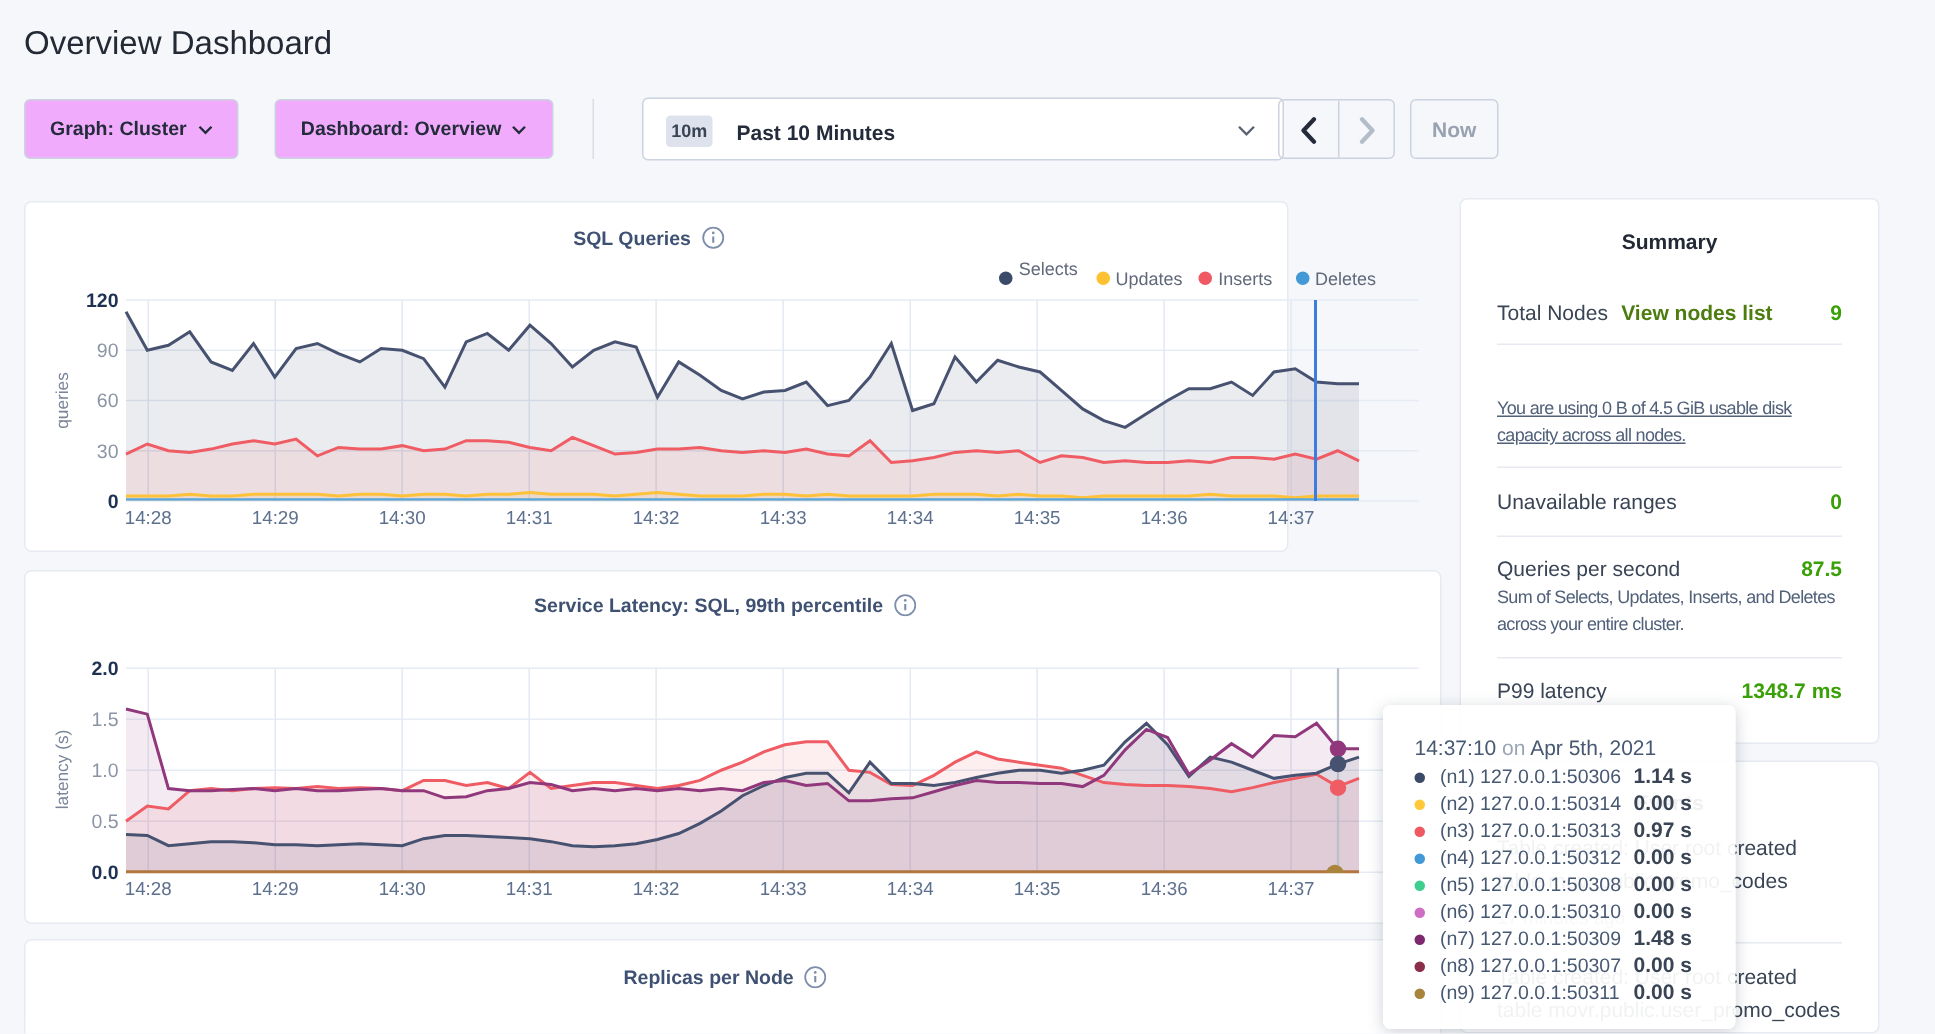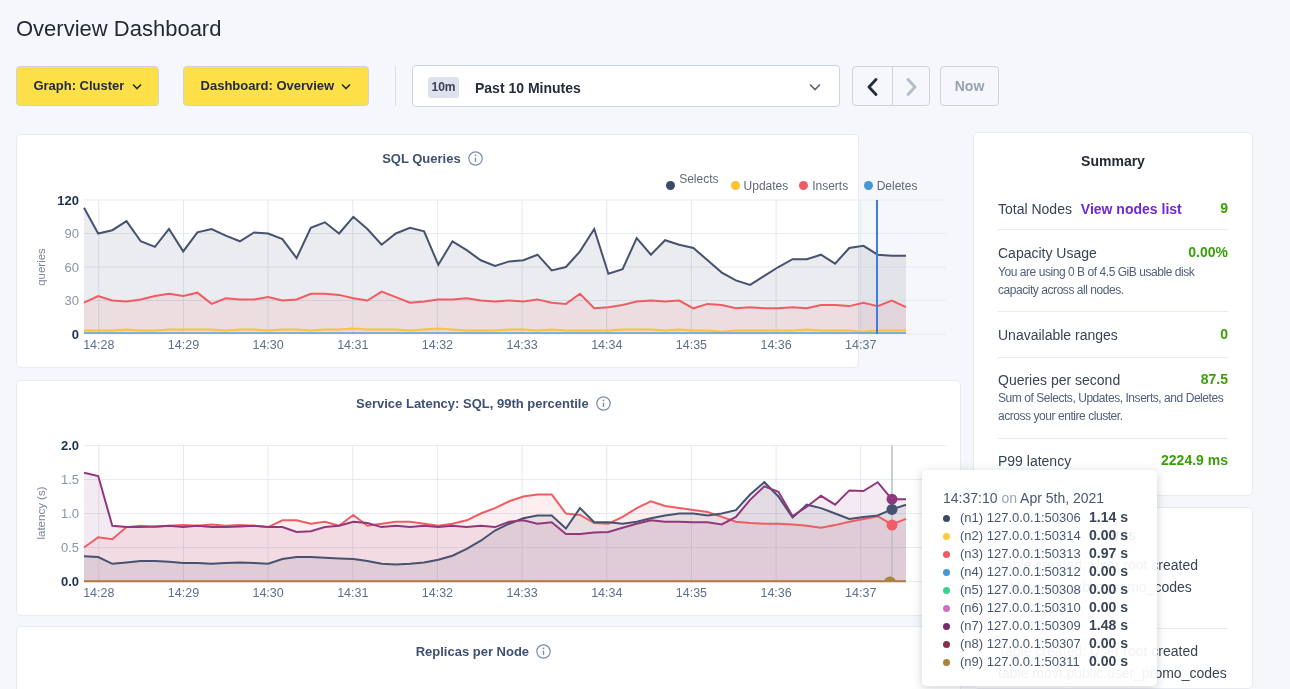--- a/index.html
+++ b/index.html
@@ -1,37 +1,37 @@
 <!DOCTYPE html>
 <html><head><meta charset="utf-8"><style>
 * { margin:0; padding:0; box-sizing:border-box; }
 html,body { width:1290px; height:689px; overflow:hidden; }
 body { background:#f5f7fa; font-family:"Liberation Sans",sans-serif; position:relative; }
 .card { position:absolute; background:#fff; border:1px solid #e7eaf1; border-radius:5px; }
 h1 { position:absolute; left:16px; top:16px; font-size:22px; font-weight:400; color:#242a35; }
-.btn { position:absolute; top:66px; height:40px; background:#fde047; border:1px solid #ccd3e0;
+.btn { position:absolute; top:66px; height:40px; background:#f0abfc; border:1px solid #ccd3e0;
   border-radius:4px; font-size:13px; font-weight:bold; color:#242b3a; line-height:38px; text-align:center; }
 .sep { position:absolute; left:395px; top:66px; height:40px; width:1px; background:#d9dde5; }
-.tsel { position:absolute; left:412px; top:65px; width:428px; height:42px; background:#fff;
+.tsel { position:absolute; left:428px; top:65px; width:428px; height:42px; background:#fff;
   border:1px solid #ccd3e0; border-radius:4px; }
 .badge { position:absolute; left:15px; top:11px; width:31px; height:21px; background:#dde2ec;
   border-radius:3px; font-size:12px; font-weight:bold; color:#394455; text-align:center; line-height:21px; }
 .tsel .lbl { position:absolute; left:62px; top:2px; line-height:40px; font-size:14px; font-weight:bold; color:#242b3a; }
 .navgrp { position:absolute; left:852px; top:66px; width:78px; height:40px; border:1px solid #ccd3e0; border-radius:4px; }
 .navgrp .div { position:absolute; left:39px; top:0; width:1px; height:38px; background:#ccd3e0; }
 .nowbtn { position:absolute; left:940px; top:66px; width:59px; height:40px; border:1px solid #ccd3e0;
   border-radius:4px; font-size:14px; font-weight:bold; color:#98a2b1; text-align:center; line-height:38px; }
 .ctitle { position:absolute; width:100%; text-align:center; font-size:13px; font-weight:bold; color:#3f5172; }
 .scard { position:absolute; left:973px; width:280px; background:#fff; border:1px solid #e7eaf1; border-radius:5px; }
 .srow { position:absolute; left:24px; right:24px; height:16px; }
 .shead { font-size:14px; font-weight:normal; color:#394455; }
 .sval { position:absolute; right:0; top:0; font-size:14px; font-weight:bold; color:#3aa008; }
 .sdesc { position:absolute; left:24px; right:24px; font-size:12px; letter-spacing:-0.45px; color:#52617a; line-height:18px; }
 .sdiv { position:absolute; left:24px; right:24px; height:1px; background:#e7eaf1; }
-.slink { color:#6d28d9; font-weight:bold; font-size:14px; }
+.slink { color:#4d7c0f; font-weight:bold; font-size:14px; }
 .sctitle { position:absolute; width:100%; text-align:center; font-size:14px; font-weight:bold; color:#242a35; }
 .tooltip { position:absolute; left:922px; top:470px; width:235px; height:216px;
   background:rgba(255,255,255,0.93); border-radius:5px; box-shadow:0 2px 10px rgba(60,70,90,0.25); z-index:10; }
 .thead { position:absolute; left:21px; top:20px; font-size:14px; color:#475872; white-space:nowrap; }
 .thead .on { color:#9aa5b3; }
 .trows { position:absolute; left:21px; top:39px; }
 .trow { height:18px; font-size:13px; color:#475872; white-space:nowrap; }
 .tdot { display:inline-block; width:7px; height:7px; border-radius:50%; margin-right:10px; }
 .tlbl { display:inline-block; width:129px; }
 .tval { font-weight:bold; font-size:14px; color:#394455; }
@@ -184,29 +184,28 @@
           <circle cx="7.5" cy="7.5" r="6.7" fill="none" stroke="#7e8dac" stroke-width="1.2"></circle>
           <line x1="7.5" y1="6.6" x2="7.5" y2="10.9" stroke="#7e8dac" stroke-width="1.4"></line>
           <circle cx="7.5" cy="4.3" r="0.9" fill="#7e8dac"></circle>
         </svg></span></div>
 </div>
 
 <div class="scard" style="top:132px; height:364px;">
   <div class="sctitle" style="top:20px;">Summary</div>
   <div class="srow" style="top:67px;"><span class="shead">Total Nodes</span>&nbsp; <span class="slink">View nodes list</span><span class="sval">9</span></div>
   <div class="sdiv" style="top:96px;"></div>
-  <div class="srow" style="top:111px;"><span class="shead">Capacity Usage</span><span class="sval">0.00%</span></div>
-  <div class="sdesc" style="top:130px;">You are using 0 B of 4.5 GiB usable disk capacity across all nodes.</div>
+  <div class="sdesc" style="top:130px;text-decoration:underline;">You are using 0 B of 4.5 GiB usable disk capacity across all nodes.</div>
   <div class="sdiv" style="top:178px;"></div>
   <div class="srow" style="top:193px;"><span class="shead">Unavailable ranges</span><span class="sval">0</span></div>
   <div class="sdiv" style="top:224px;"></div>
   <div class="srow" style="top:238px;"><span class="shead">Queries per second</span><span class="sval">87.5</span></div>
   <div class="sdesc" style="top:256px;">Sum of Selects, Updates, Inserts, and Deletes across your entire cluster.</div>
   <div class="sdiv" style="top:305px;"></div>
-  <div class="srow" style="top:319px;"><span class="shead">P99 latency</span><span class="sval">2224.9 ms</span></div>
+  <div class="srow" style="top:319px;"><span class="shead">P99 latency</span><span class="sval">1348.7 ms</span></div>
 </div>
 
 <div class="scard" style="top:507px; height:182px; overflow:hidden;">
   <div class="sctitle" style="top:19px;">Events</div>
   <div class="erow" style="top:46px;">Table created: User root created table movr.public.promo_codes</div>
   <div class="etime" style="top:97px;">17 minutes ago</div>
   <div class="sdiv" style="top:120px;"></div>
   <div class="erow" style="top:132px;">Table created: User root created table movr.public.user_promo_codes</div>
 
 </div>

